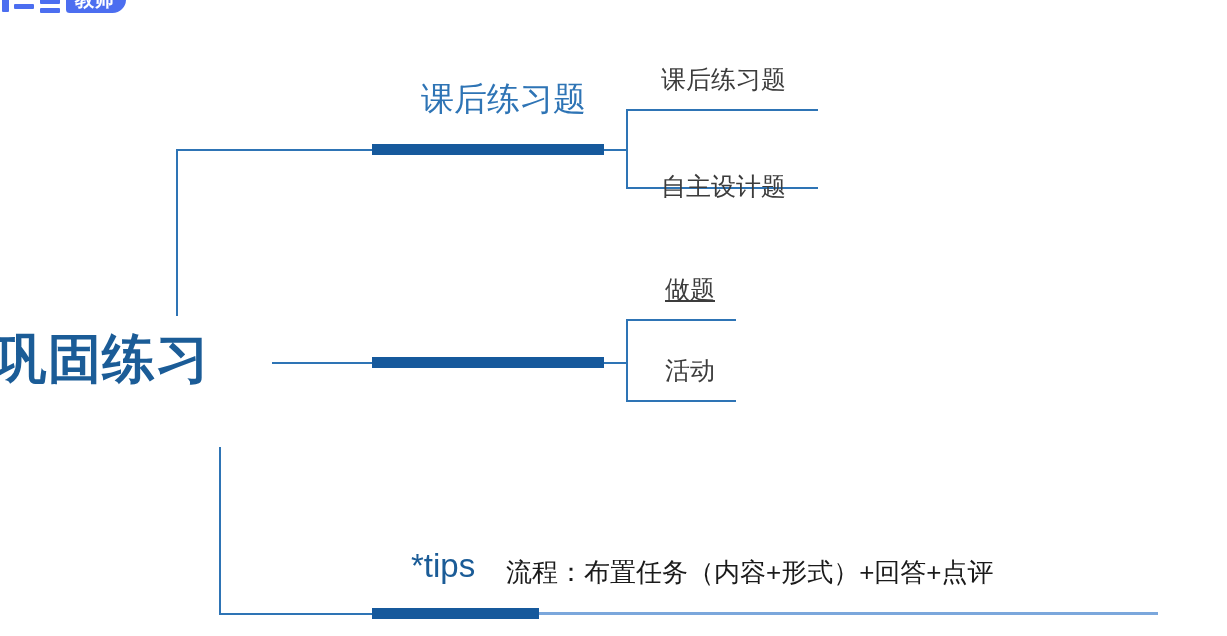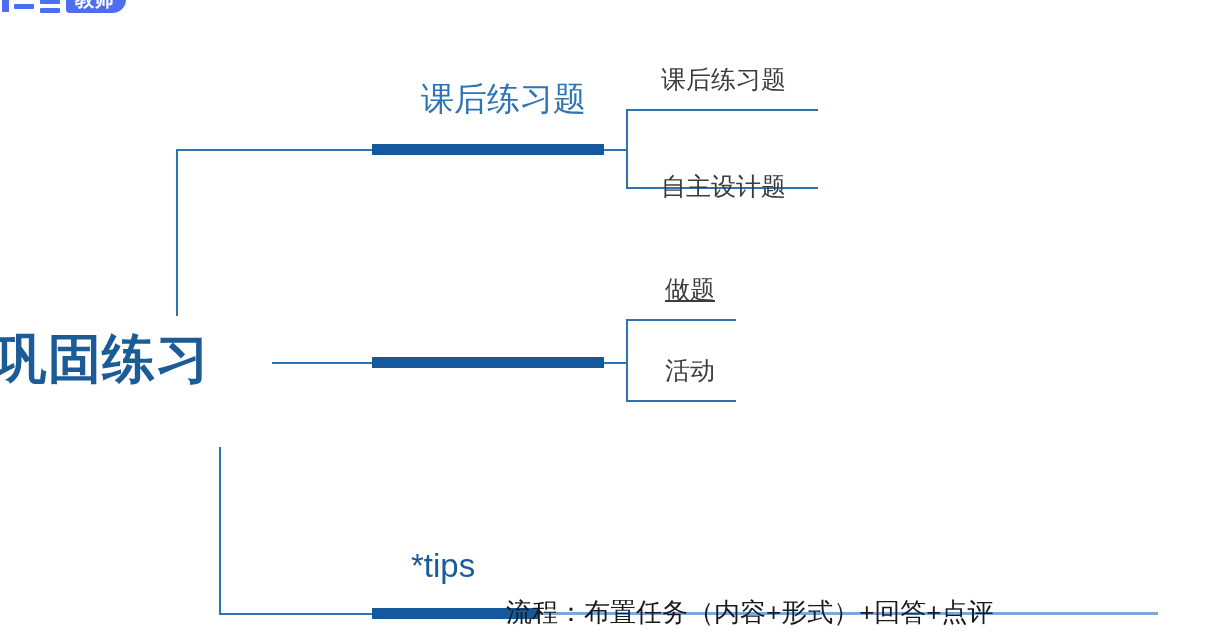--- a/index.html
+++ b/index.html
@@ -112,21 +112,20 @@
     white-space: nowrap;
   }
   #tips-text {
     position: absolute;
     left: 506px;
     top: 559px;
     font-size: 26px;
     color: #1A1A1A;
     line-height: 1;
     white-space: nowrap;
-    margin-top: 40px;
   }
 </style>
 </head>
 <body>
 
 <div id="canvas">
 
   <div id="logo-strip">
     <div id="logo-mark">
       <span class="bar b1"></span>

